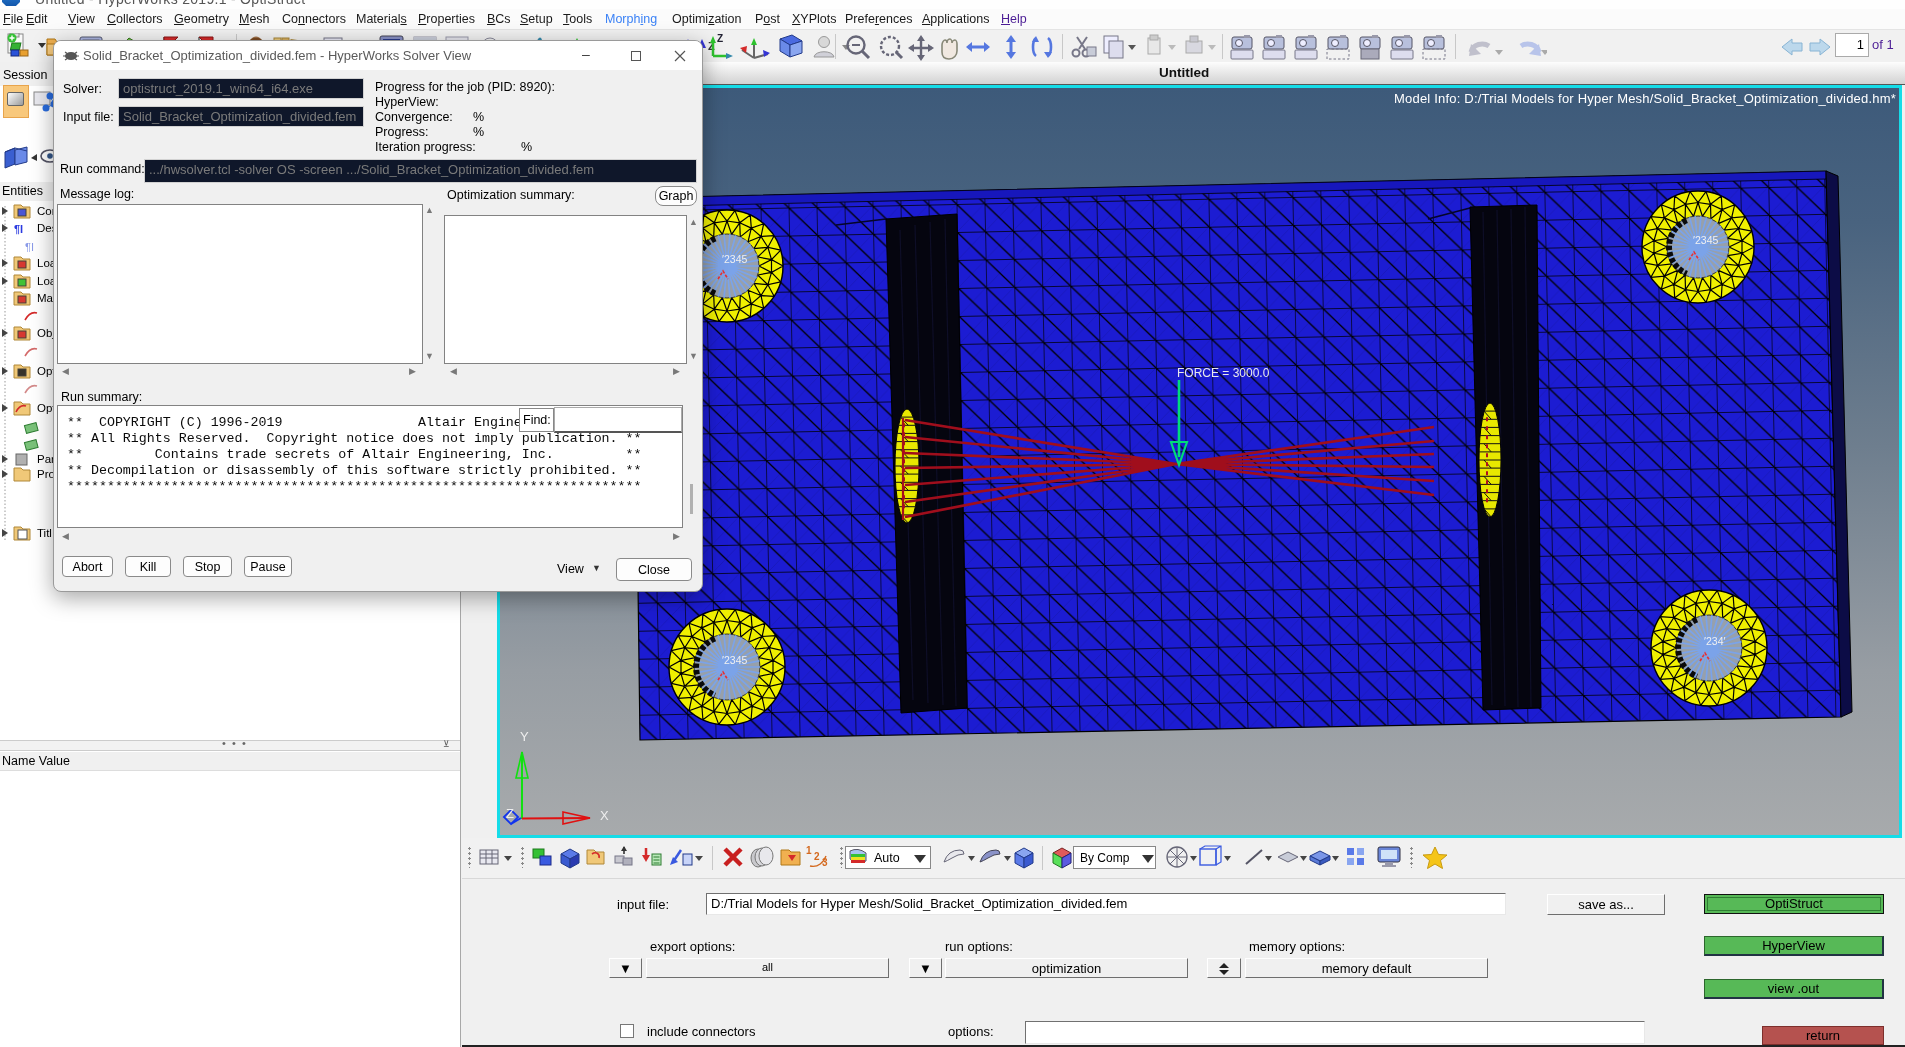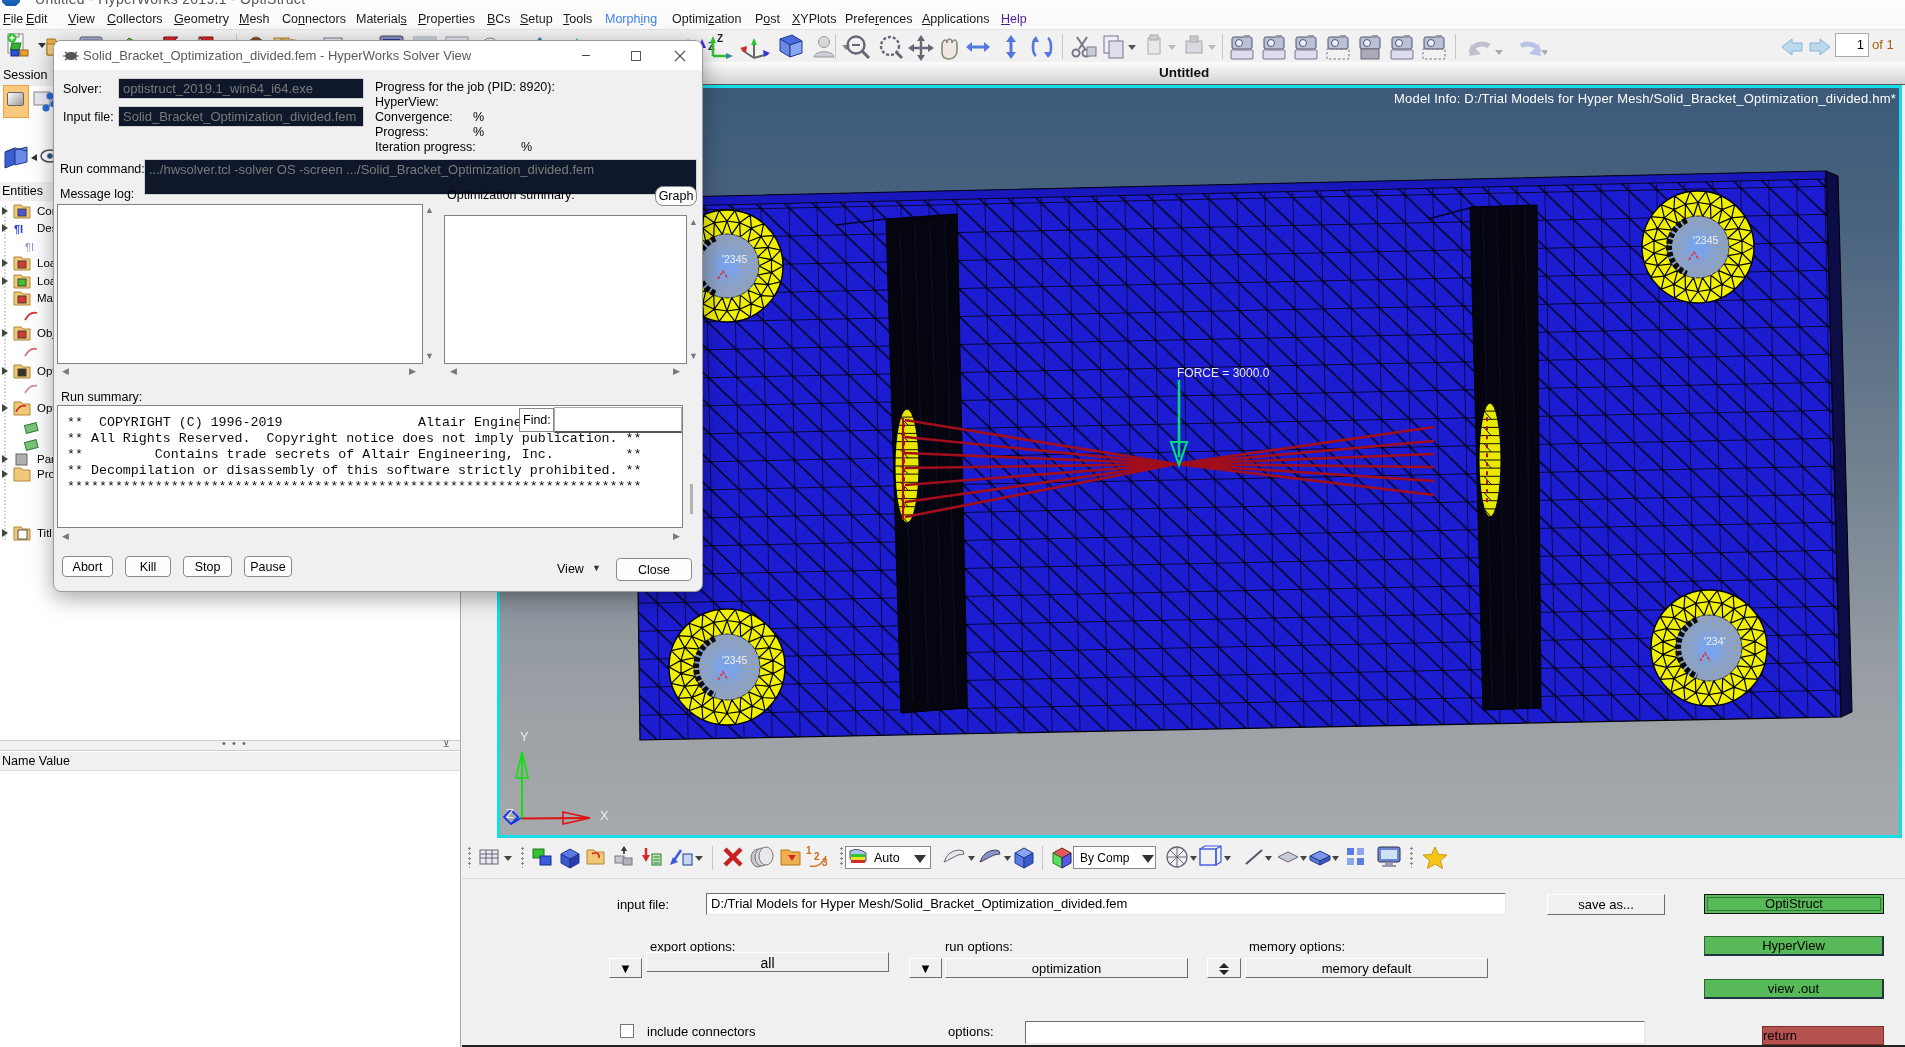--- a/index.html
+++ b/index.html
@@ -258,21 +258,21 @@
       <polygon points="32,10 34,22 22,20" fill="#b8c4ea"></polygon>
       <polygon points="34,16 42,16 38,21" fill="#aaa"></polygon>
     </svg>
     <svg class="abs" style="left:1779px;top:5px" width="26" height="24">
       <polygon points="3,12 13,4 13,8 23,8 23,16 13,16 13,20" fill="#bcd8ec" stroke="#88b4d4"></polygon>
     </svg>
     <svg class="abs" style="left:1807px;top:5px" width="26" height="24">
       <polygon points="23,12 13,4 13,8 3,8 3,16 13,16 13,20" fill="#bcd8ec" stroke="#88b4d4"></polygon>
     </svg>
     <div class="abs" style="left:1835px;top:3px;width:34px;height:24px;background:#fff;border:1px solid #aaa;font-size:13px;text-align:right;padding:3px 4px 0 0">1</div>
-    <span class="abs" style="left:1872px;top:7px;font-size:13px;color:#a16207">of 1</span>
+    <span class="abs" style="left:1872px;top:7px;font-size:13px;color:#4c1d95">of 1</span>
   </div>
 <div class="abs" style="left:0;top:62px;width:461px;height:985px;background:#fff;border-right:1px solid #a8a8a8">
     <div class="abs" style="left:0;top:0;width:460px;height:24px;background:#f0f0f0"></div>
     <div class="abs" style="left:3px;top:6px;font-size:12.5px;color:#000">Session</div>
     <div class="abs" style="left:3px;top:23px;width:26px;height:33px;background:#f8c87c;border:1px solid #e8a44c"></div>
     <div class="abs" style="left:7px;top:30px;width:17px;height:14px;background:linear-gradient(135deg,#fdfdfd,#9a9a9a);border:1px solid #666;border-radius:2px"></div>
     <div class="abs" style="left:33px;top:25px;width:24px;height:30px"></div>
     <svg class="abs" style="left:33px;top:26px" width="26" height="28">
       <rect x="1" y="4" width="16" height="13" fill="#e8e8ee" stroke="#888"></rect>
       <circle cx="17" cy="8" r="3.5" fill="#2a6de0"></circle>
@@ -564,26 +564,26 @@
       <polygon points="14,3 17.5,10.5 26,11 19.5,16.5 21.5,24.5 14,20 6.5,24.5 8.5,16.5 2,11 10.5,10.5" fill="#f5c518" stroke="#c89a10"></polygon>
     </svg>
   </div>
 <div class="abs" style="left:462px;top:878px;width:1443px;height:169px;background:#f0f0f0;border-top:1px solid #d8d8d8">
     <span class="lbl" style="left:155px;top:18px;font-size:13px">input file:</span>
     <div class="sunk" style="left:244px;top:14px;width:800px;height:22px;font-size:13px;color:#000">D:/Trial Models for Hyper Mesh/Solid_Bracket_Optimization_divided.fem</div>
     <div class="tk" style="left:1085px;top:15px;width:118px;height:21px;padding-top:2px;font-size:13px">save as...</div>
     <div class="abs" style="left:1242px;top:15px;width:180px;height:20px;background:#57b957;border:1.5px solid #111;outline:1.5px solid #2e7d32;outline-offset:-4px;text-align:center;font-size:13px;padding-top:1px">OptiStruct</div>
     <div class="abs" style="left:1242px;top:57px;width:180px;height:20px;background:#57b957;border:1px solid #2c662c;border-right:2px solid #234;border-bottom:2px solid #234;text-align:center;font-size:13px;padding-top:1px">HyperView</div>
     <div class="abs" style="left:1242px;top:100px;width:180px;height:20px;background:#57b957;border:1px solid #2c662c;border-right:2px solid #234;border-bottom:2px solid #234;text-align:center;font-size:13px;padding-top:1px">view .out</div>
-    <div class="abs" style="left:1300px;top:147px;width:122px;height:19px;background:#b5524f;border:1px solid #7d2f2c;font-size:13px;padding-top:1px">return</div>
+    <div class="abs" style="left:1300px;top:147px;width:122px;height:19px;background:#b5524f;border:1px solid #7d2f2c;text-align:center;font-size:13px;padding-top:1px">return</div>
     <span class="lbl" style="left:188px;top:60px;font-size:13px">export options:</span>
     <span class="lbl" style="left:483px;top:60px;font-size:13px">run options:</span>
     <span class="lbl" style="left:787px;top:60px;font-size:13px">memory options:</span>
     <div class="tk" style="left:147px;top:79px;width:33px;height:20px;padding-top:2px;font-size:13px">▼</div>
-    <div class="tk" style="left:184px;top:73px;width:243px;height:20px;padding-top:2px;font-size:14px">all</div>
+    <div class="tk" style="left:184px;top:79px;width:243px;height:20px;padding-top:2px;font-size:11px">all</div>
     <div class="tk" style="left:447px;top:79px;width:33px;height:20px;padding-top:2px;font-size:13px">▼</div>
     <div class="tk" style="left:483px;top:79px;width:243px;height:20px;padding-top:2px;font-size:13px">optimization</div>
     <div class="tk" style="left:745px;top:79px;width:34px;height:20px;padding-top:2px;font-size:13px"><svg width="12" height="14" style="margin-top:1px">
         <polygon points="6,1 1,6 11,6" fill="#222"></polygon>
         <polygon points="6,13 1,8 11,8" fill="#222"></polygon>
       </svg></div>
     <div class="tk" style="left:783px;top:79px;width:243px;height:20px;padding-top:2px;font-size:13px">memory default</div>
     <div class="abs" style="left:158px;top:145px;width:14px;height:14px;background:#fff;border:1px solid #777"></div>
     <span class="lbl" style="left:185px;top:145px;font-size:13px">include connectors</span>
     <span class="lbl" style="left:486px;top:145px;font-size:13px">options:</span>
@@ -608,21 +608,21 @@
     <div class="fld" style="left:64px;top:65px;width:246px;height:21px">Solid_Bracket_Optimization_divided.fem</div>
     <span class="lbl" style="left:321px;top:39px">Progress for the job (PID: 8920):</span>
     <span class="lbl" style="left:321px;top:54px">HyperView:</span>
     <span class="lbl" style="left:321px;top:69px">Convergence:</span>
     <span class="lbl" style="left:419px;top:69px">%</span>
     <span class="lbl" style="left:321px;top:84px">Progress:</span>
     <span class="lbl" style="left:419px;top:84px">%</span>
     <span class="lbl" style="left:321px;top:99px">Iteration progress:</span>
     <span class="lbl" style="left:467px;top:99px">%</span>
     <span class="lbl" style="left:6px;top:121px">Run command:</span>
-    <div class="fld" style="left:90px;top:118px;width:553px;height:36px">.../hwsolver.tcl -solver OS -screen .../Solid_Bracket_Optimization_divided.fem</div>
+    <div class="fld" style="left:90px;top:118px;width:553px;height:24px">.../hwsolver.tcl -solver OS -screen .../Solid_Bracket_Optimization_divided.fem</div>
     <span class="lbl" style="left:6px;top:146px">Message log:</span>
     <div class="abs" style="left:3px;top:163px;width:366px;height:160px;background:#fff;border:1px solid #828282"></div>
     <span class="abs" style="left:371px;top:164px;color:#787878;font-size:9px">▲</span>
     <span class="abs" style="left:371px;top:310px;color:#787878;font-size:9px">▼</span>
     <span class="abs" style="left:8px;top:325px;color:#787878;font-size:9px">◀</span>
     <span class="abs" style="left:355px;top:325px;color:#787878;font-size:9px">▶</span>
     <span class="lbl" style="left:393px;top:147px">Optimization summary:</span>
     <div class="btn" style="left:601px;top:145px;width:42px;height:20px;padding-top:2px;border-radius:8px">Graph</div>
     <div class="abs" style="left:390px;top:174px;width:243px;height:149px;background:#fff;border:1px solid #828282"></div>
     <span class="abs" style="left:635px;top:176px;color:#787878;font-size:9px">▲</span>

